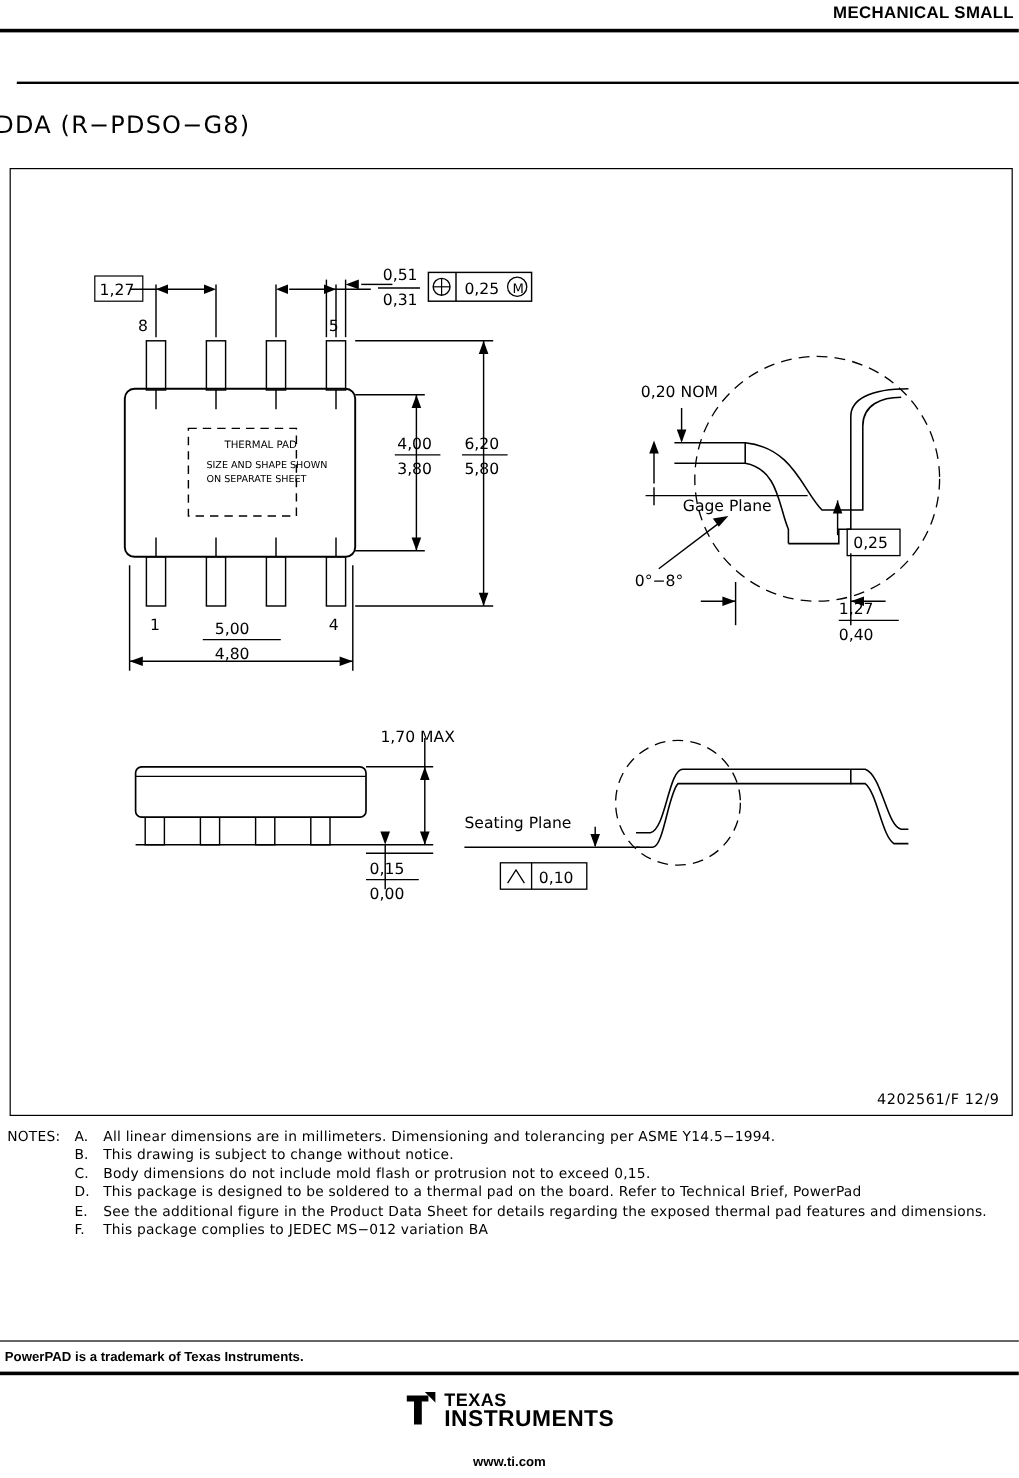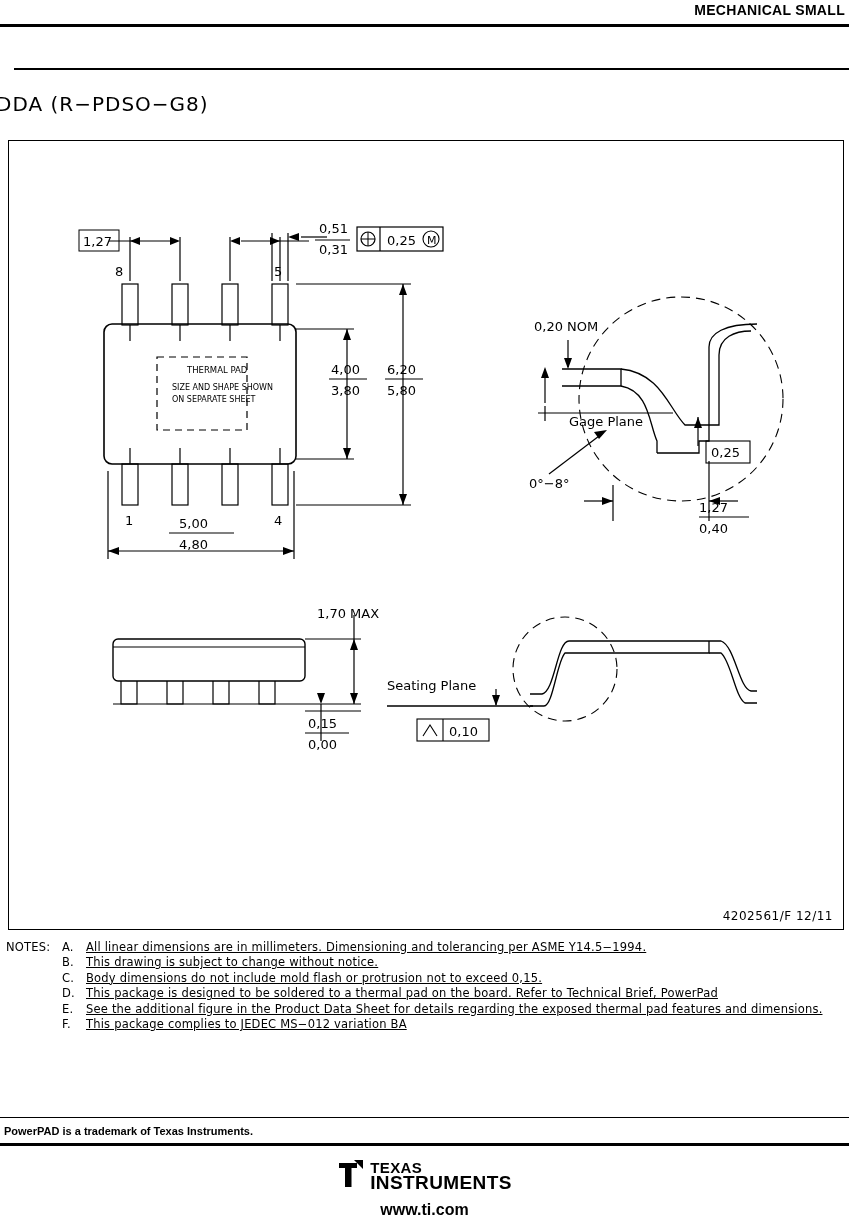--- a/index.html
+++ b/index.html
@@ -52,41 +52,41 @@
 
   
   .notes{
     position:absolute;left:6px;top:940px;width:836px;
     font-family:"DejaVu Sans", sans-serif;font-size:11.5px;line-height:15.4px;
     letter-spacing:.2px;
   }
   .notes-row{display:flex;align-items:flex-start;}
   .notes-label{width:56px;flex:0 0 56px;}
   .notes-letter{width:24px;flex:0 0 24px;}
-  .notes-text{flex:1 1 auto;text-decoration:underline;}
+  .notes-text{flex:1 1 auto;}
   .notes-cont{margin-left:80px;}
 
   
   .tm-rule-top{position:absolute;left:0;right:0;top:1117px;height:1px;background:#000;}
   .tm-line{
     position:absolute;left:4px;top:1125px;
     font-size:11px;font-weight:bold;
   }
   .tm-rule-bot{position:absolute;left:0;right:0;top:1143px;height:3px;background:#000;}
 
   
   .footer{
     position:absolute;left:0;right:0;top:1160px;text-align:center;
   }
   .logo-row{display:inline-flex;gap:7px;}
   .logo-mark{width:26px;height:30px;}
   .logo-text{text-align:left;line-height:15px;}
   .logo-text .l1{font-size:15px;font-weight:bold;letter-spacing:.4px;}
   .logo-text .l2{font-size:19px;font-weight:bold;letter-spacing:.4px;}
-  .url{font-size:16px;font-weight:bold;margin-top:7px;}
+  .url{font-size:11px;font-weight:bold;margin-top:18px;}
 </style>
 </head>
 <body>
 
 <div class="page">
 
   <div class="hdr-title">MECHANICAL SMALL</div>
   <div class="hdr-rule"></div>
   <div class="hdr-rule2"></div>
 
@@ -269,21 +269,21 @@
           <text x="525" y="190">0,20 NOM</text>
           <text x="560" y="285">Gage Plane</text>
           <text x="702" y="316">0,25</text>
           <text x="520" y="347">0°−8°</text>
           <text x="690" y="371">1,27</text>
           <text x="690" y="392">0,40</text>
         </g>
       </svg>
     </div>
 
-    <div class="drawing-id">4202561/F 12/11</div>
+    <div class="drawing-id">4202561/F 12/9</div>
   </div>
 
   <div class="notes">
     <div class="notes-row">
       <div class="notes-label">NOTES:</div>
       <div class="notes-letter">A.</div>
       <div class="notes-text">All linear dimensions are in millimeters.   Dimensioning and tolerancing per ASME Y14.5−1994.</div>
     </div>
     <div class="notes-row">
       <div class="notes-label"></div>

